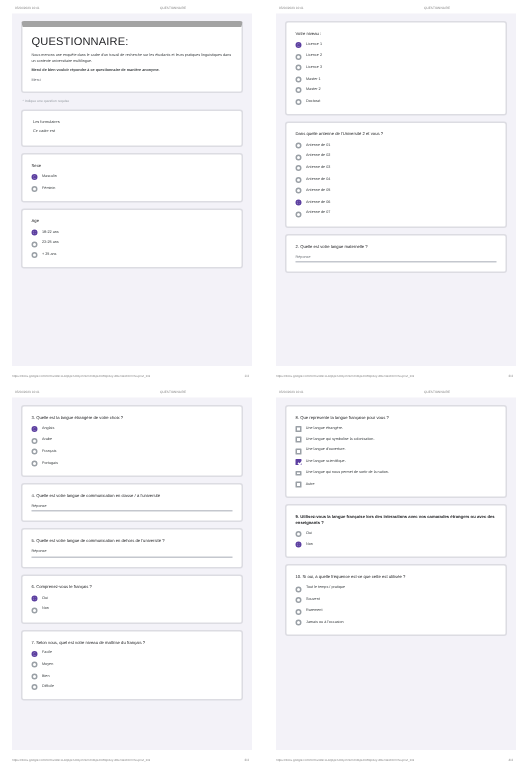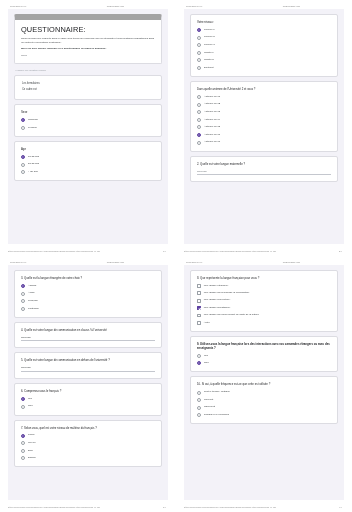--- a/index.html
+++ b/index.html
@@ -53,21 +53,21 @@
     gap: 4px;
     overflow: hidden;
   }
 
   .card {
     background: #ffffff;
     border: 0.4px solid #dcdce2;
     border-radius: 2px;
     padding: 5px 6px 6px 6px;
   }
-  .card.top-accent { border-top: 6px solid #a3a3a3; }
+  .card.top-accent { border-top: 4px solid #a3a3a3; }
 
   .form-title {
     font-size: 7.4px;
     font-weight: 400;
     color: #202124;
     letter-spacing: 0.1px;
     margin-bottom: 3px;
   }
   .form-desc {
     font-size: 2.5px;

